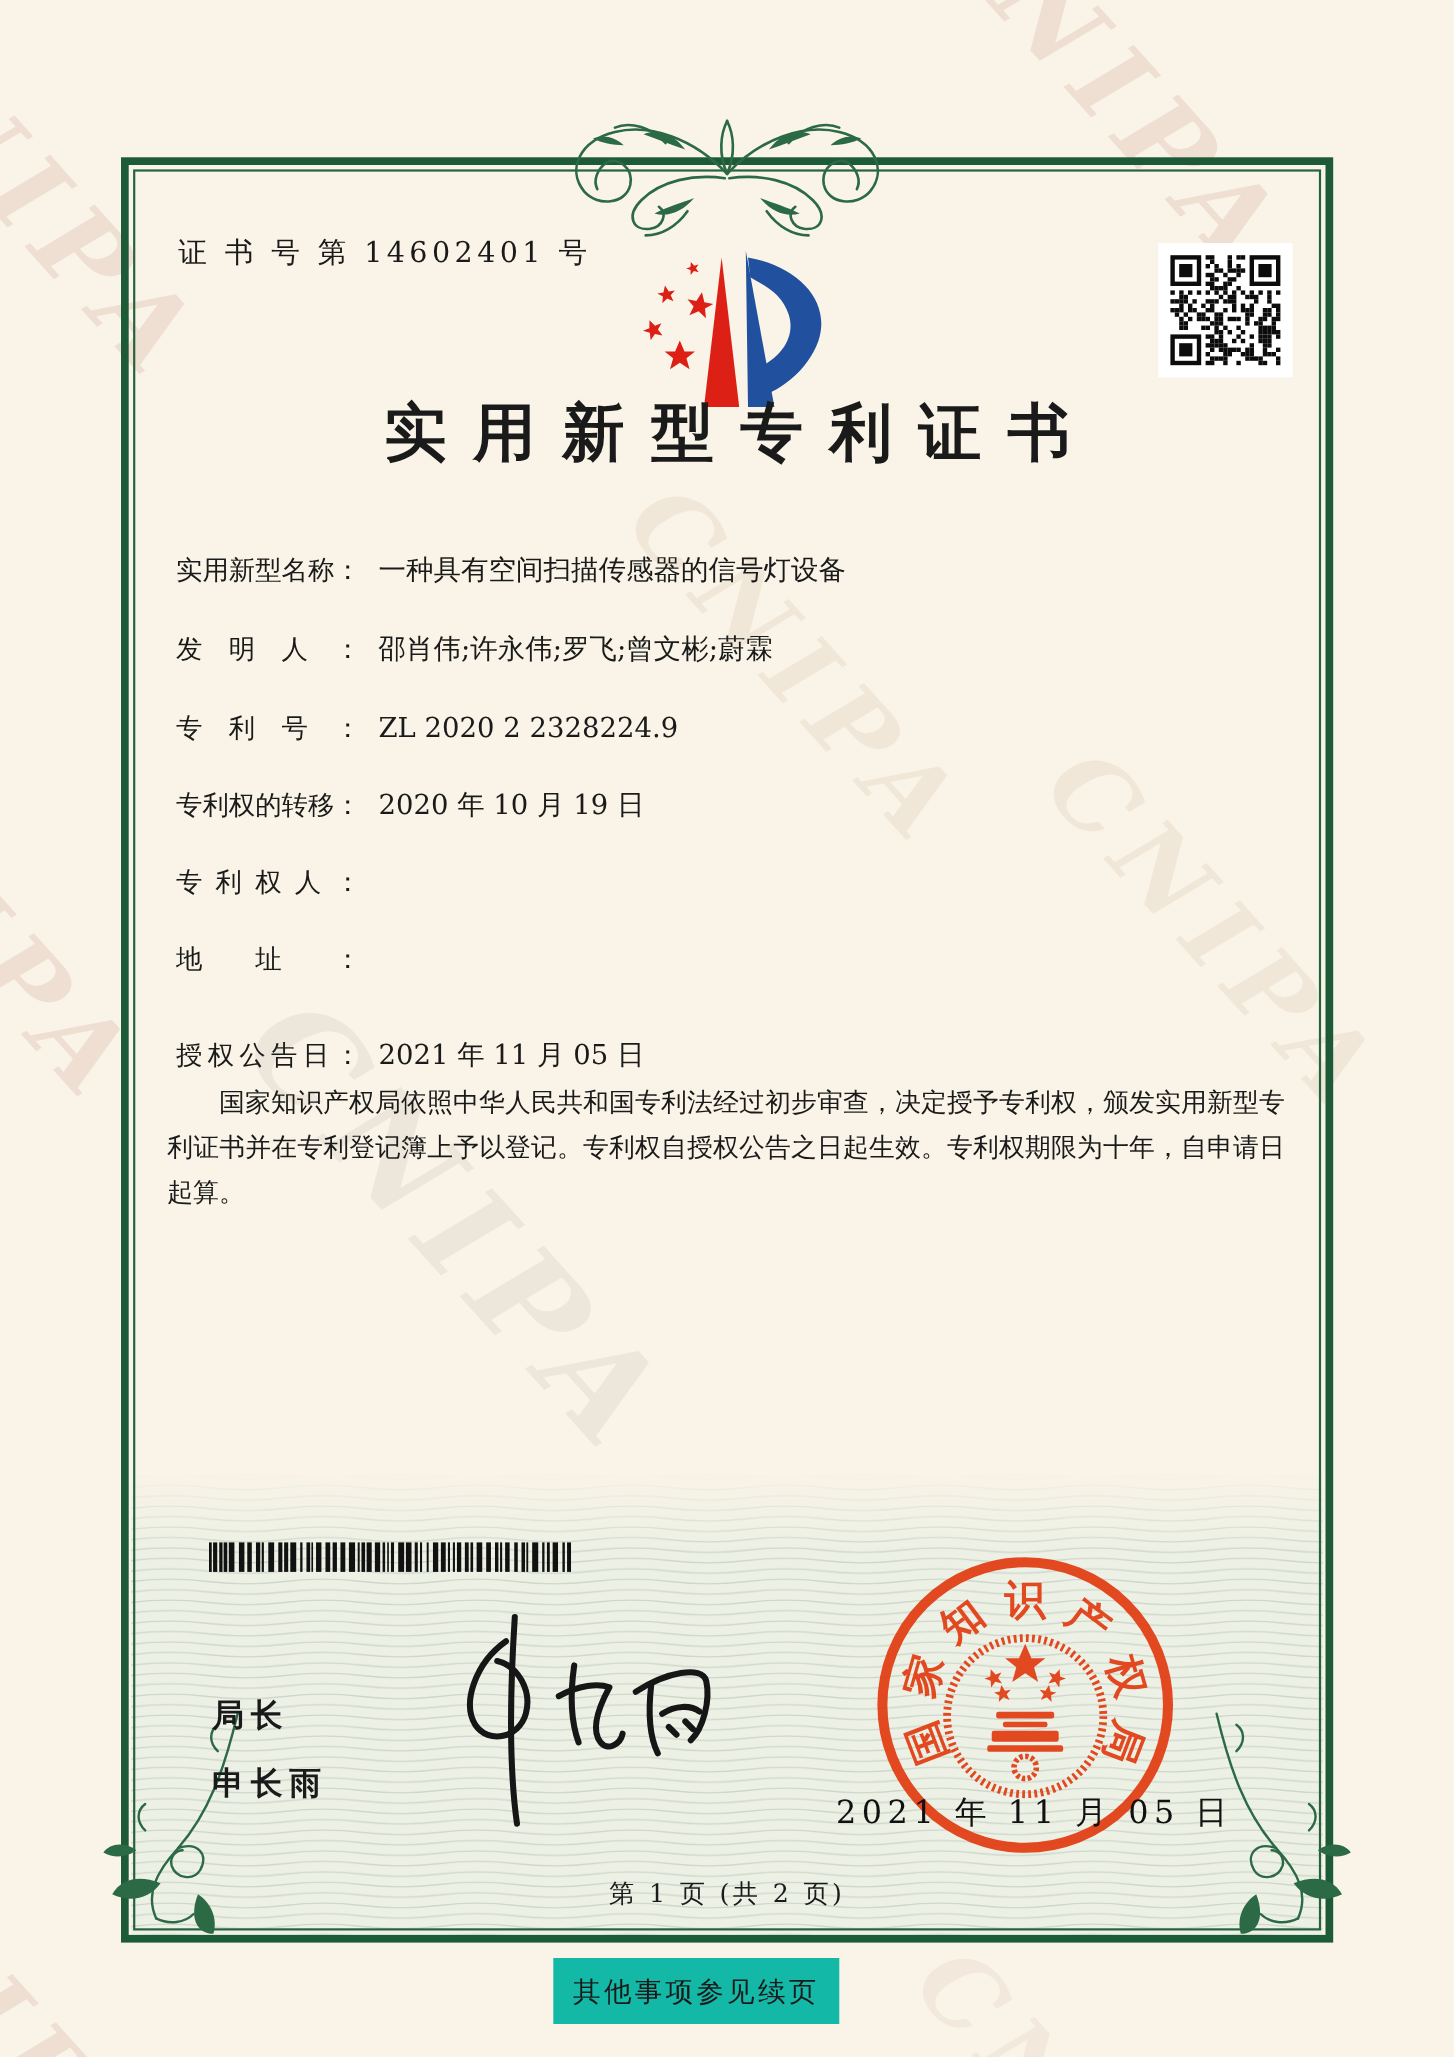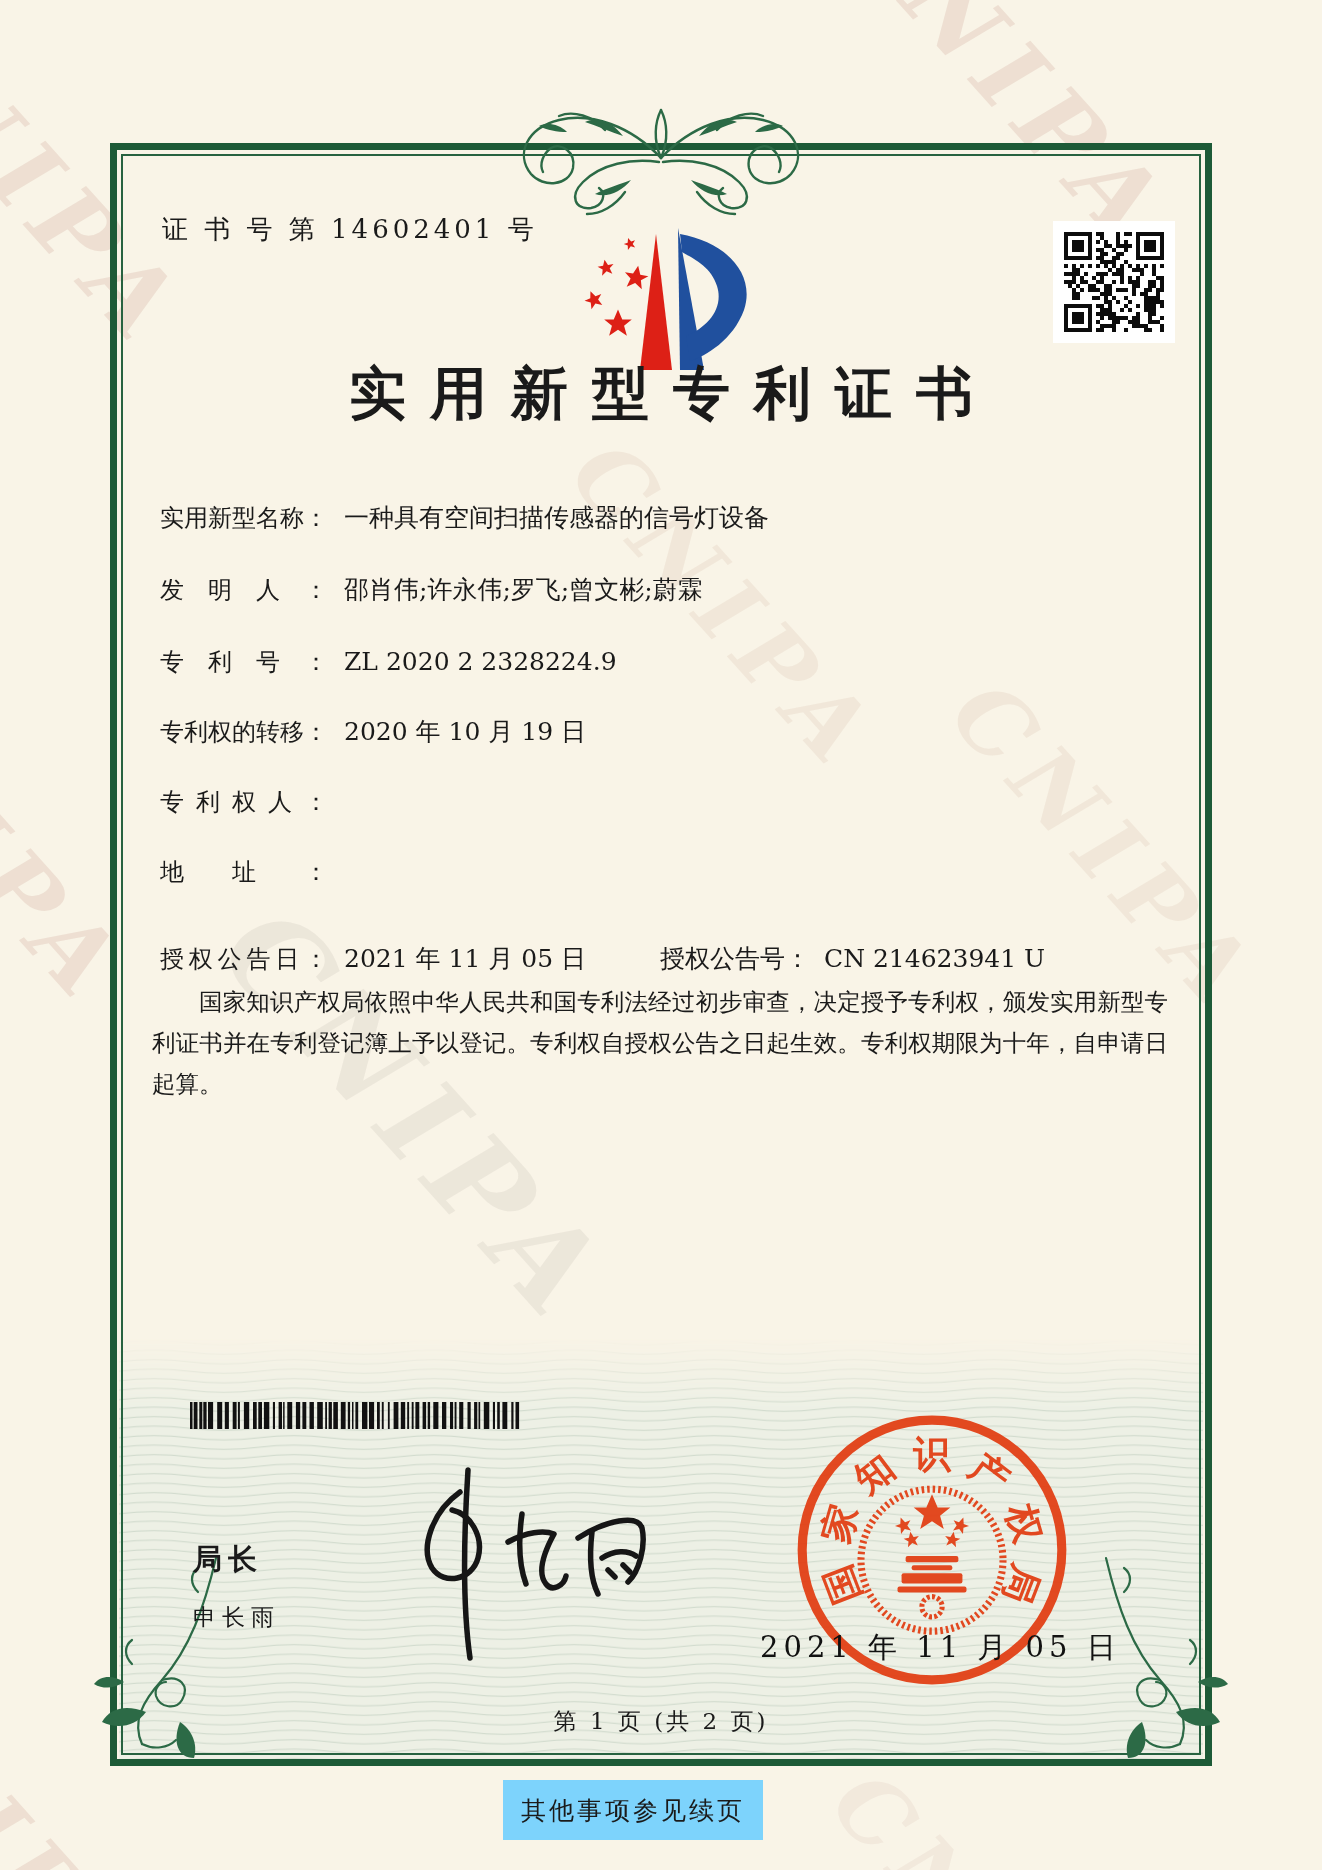--- a/index.html
+++ b/index.html
@@ -30,30 +30,30 @@
   .val{margin-left:16px;max-width:730px;}
   .grant2{position:absolute;left:500px;top:0;display:flex;}
   
   .legal{left:152px;top:982px;width:1016px;font-size:23.5px;line-height:41px;
          text-align:justify;z-index:3;}
   .legal p{margin:0;text-indent:2em;}
   
   .barcode{left:190px;top:1402px;z-index:3;}
   .signerTitle{left:193px;top:1540px;font-size:29px;font-weight:bold;
                font-family:"DejaVu Sans","Liberation Sans",sans-serif;z-index:3;letter-spacing:6px;}
-  .signerName{left:193px;top:1602px;font-size:23px;font-weight:normal;
+  .signerName{left:193px;top:1602px;font-size:29px;font-weight:bold;
               font-family:"DejaVu Sans","Liberation Sans",sans-serif;z-index:3;letter-spacing:6px;}
   .signature{left:392px;top:1462px;z-index:4;}
   .seal{left:790px;top:1408px;z-index:3;}
   #sealChars text{fill:#e23b10;font-size:37px;font-weight:bold;text-anchor:middle;
                   font-family:"DejaVu Serif",serif;}
   .sealDate{left:760px;top:1628px;font-size:29px;letter-spacing:5px;z-index:5;color:#111;}
   .footer{left:110px;top:1706px;width:1102px;text-align:center;font-size:23px;
           letter-spacing:3px;z-index:3;}
-  .noteBox{left:503px;top:1780px;width:260px;height:60px;background:#7dd3fc;
+  .noteBox{left:503px;top:1780px;width:260px;height:60px;background:#14b8a6;
            display:flex;align-items:center;justify-content:center;z-index:3;
            font-size:25px;letter-spacing:3px;}
   .qrBox{left:1053px;top:221px;width:122px;height:122px;background:#ffffff;z-index:3;}
   .logo{left:560px;top:222px;z-index:3;}
   .ornTop{left:455px;top:96px;z-index:3;}
   .ornBL{left:88px;top:1552px;z-index:3;}
   .ornBR{left:1084px;top:1552px;z-index:3;transform:scaleX(-1);}
 </style>
 </head>
 <body>
@@ -391,24 +391,20 @@
 </div>
 <div class="abs row" style="top:781px;">
   <span class="lbl">专利权人：</span>
 </div>
 <div class="abs row" style="top:851px;">
   <span class="lbl">地址：</span>
 </div>
 <div class="abs row" style="top:938px;">
   <span class="lbl">授权公告日：</span>
   <span class="val">2021 年 11 月 05 日</span>
-  <span class="grant2">
-    <span>授权公告号：</span>
-    <span style="margin-left:14px;">CN 214623941 U</span>
-  </span>
 </div>
 
 <div class="abs legal">
   <p>国家知识产权局依照中华人民共和国专利法经过初步审查，决定授予专利权，颁发实用新型专利证书并在专利登记簿上予以登记。专利权自授权公告之日起生效。专利权期限为十年，自申请日起算。</p>
 </div>
 
 <svg class="abs barcode" width="332" height="27" viewBox="0 0 332 27">
   <g id="bcG" fill="#111">
       <rect x="0.0" y="0" width="2.5" height="27"></rect>
       <rect x="3.7" y="0" width="3.8" height="27"></rect>

